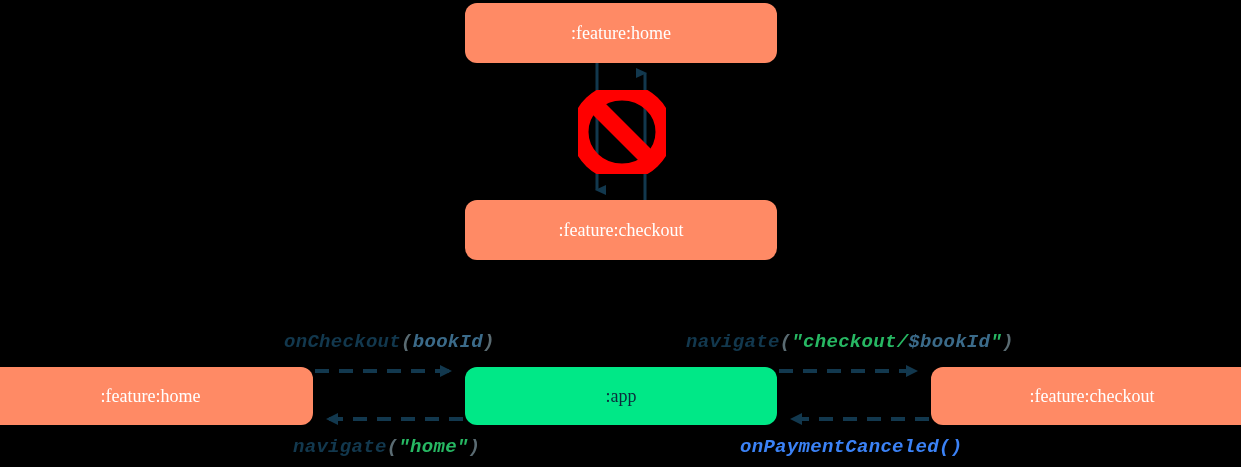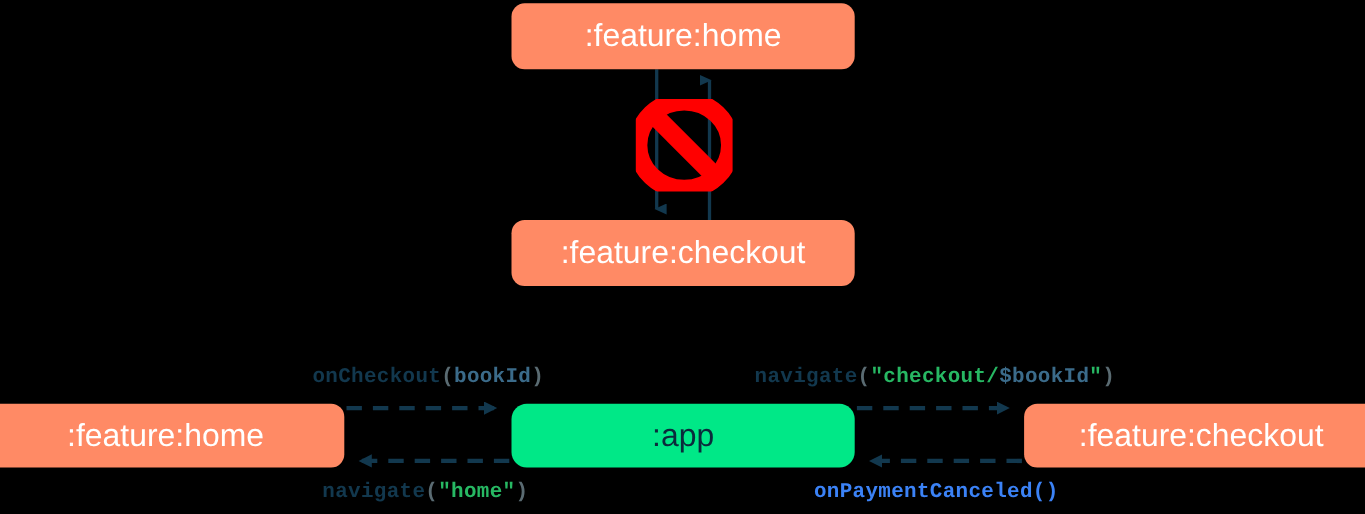--- a/index.html
+++ b/index.html
@@ -23,22 +23,22 @@
   .node {
     position: absolute;
     border-radius: 12px;
     display: flex;
     align-items: center;
     justify-content: center;
     box-sizing: border-box;
     line-height: 1;
   }
   .node-label {
-    font-family: Liberation Sans, sans-serif;
-    font-size: 29px;
+    font-family: Liberation Serif, serif;
+    font-size: 18px;
     letter-spacing: 0px;
     white-space: nowrap;
     text-align: right;
   }
   
   #node-home-top {
     left: 465px; top: 3px; width: 312px; height: 60px;
     background: #FF8A65;
   }
   #node-home-top .node-label { color: #FFFFFF; }
@@ -52,21 +52,20 @@
   
   #node-home-bottom {
     left: -12px; top: 367px; width: 325px; height: 58px;
     background: #FF8A65;
   }
   #node-home-bottom .node-label { color: #FFFFFF; }
 
   #node-app {
     left: 465px; top: 367px; width: 312px; height: 58px;
     background: #00E887;
-    border-radius: 14px;
   }
   #node-app .node-label { color: #0B2B3C; }
 
   #node-checkout-bottom {
     left: 931px; top: 367px; width: 322px; height: 58px;
     background: #FF8A65;
   }
   #node-checkout-bottom .node-label { color: #FFFFFF; }
 
   
@@ -89,20 +88,21 @@
 
   
   .edge-label {
     position: absolute;
     font-family: "Liberation Mono", "DejaVu Sans Mono", monospace;
     font-size: 19px;
     font-weight: bold;
     white-space: nowrap;
     letter-spacing: 0.3px;
     line-height: 1;
+    font-style: italic;
   }
   .tok-fn    { color: #12384E; }
   .tok-ident { color: #3B6B8A; }
   .tok-paren { color: #5A6B72; }
   .tok-str   { color: #27B863; }
   .tok-plain { color: #3b82f6; }
 
   #label-on-checkout  { left: 284px; top: 333px; }
   #label-navigate-co  { left: 686px; top: 333px; }
   #label-navigate-home{ left: 293px; top: 438px; }

